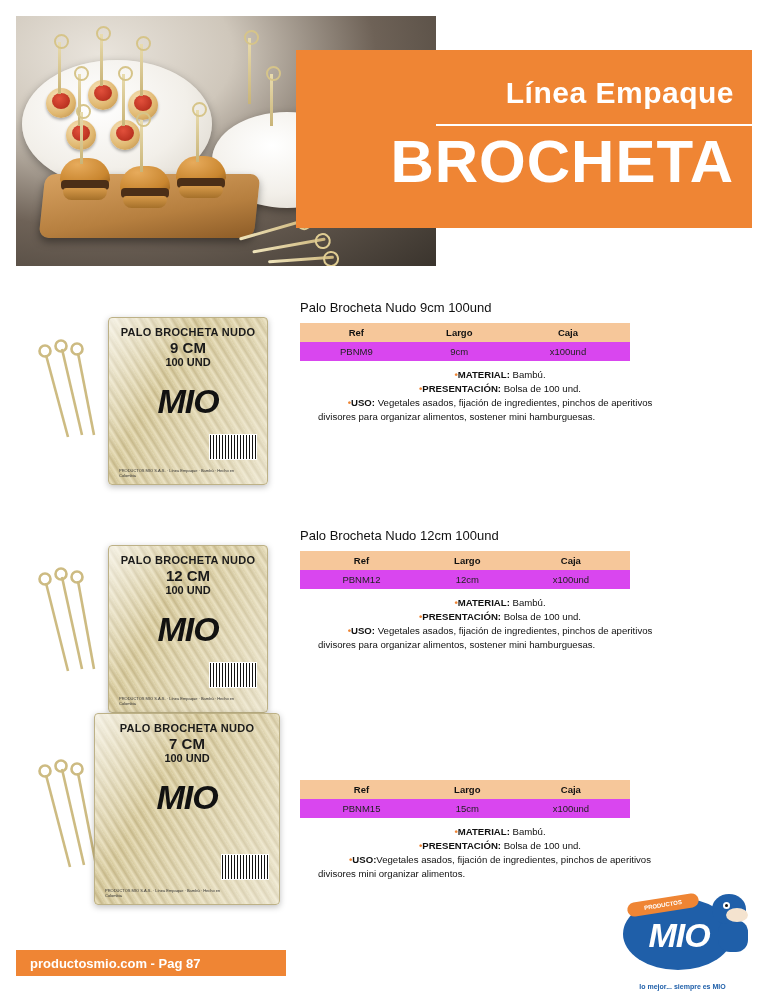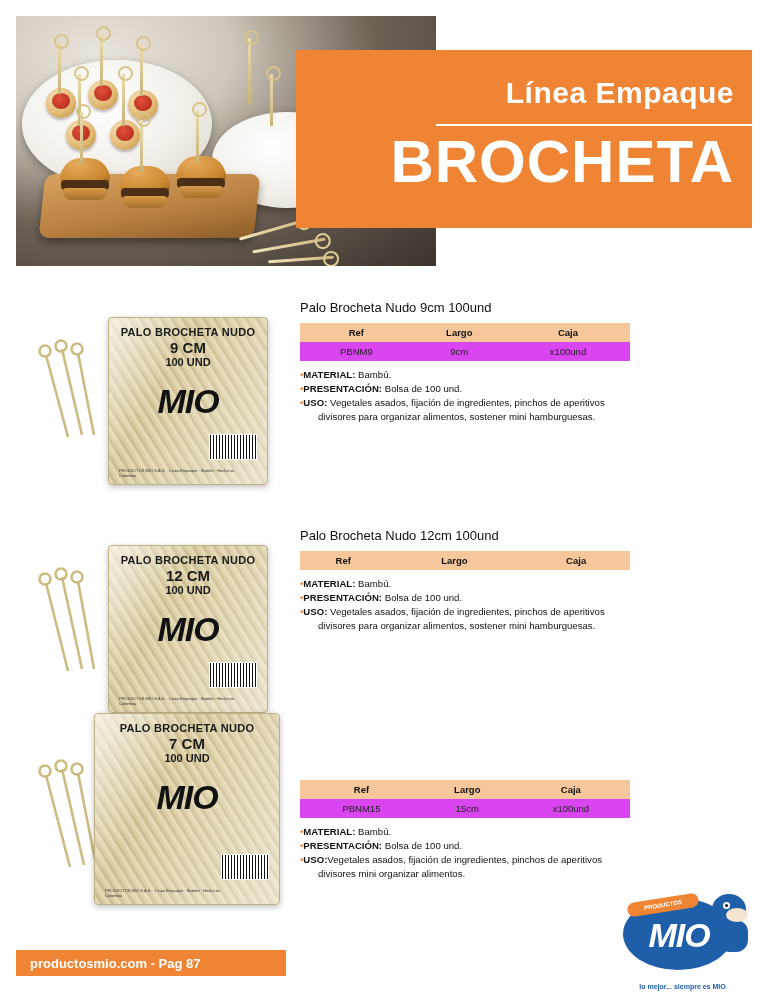--- a/index.html
+++ b/index.html
@@ -254,21 +254,21 @@
     text-align: center;
     color: #222;
   }
   .bullets {
     margin-top: 7px;
     font-size: 9.6px;
     color: #111;
     line-height: 1.45;
     width: 400px;
   }
-  .bullets .row { display: block; }
+  .bullets .row { display: block; text-align: center; }
   .bullets b { font-weight: bold; }
   .bullets .dot { color: #ef8534; font-weight: bold; }
   .bullets .cont { display: block; padding-left: 18px; }
 
   
   .footer-bar {
     position: absolute;
     left: 16px; bottom: 24px;
     width: 270px; height: 26px;
     background: #ef8534;
@@ -497,20 +497,25 @@
 
     <div class="prod-info">
       <div class="prod-title">Palo Brocheta Nudo 12cm 100und</div>
       <table class="spec">
         <tbody>
             <tr>
           <th>Ref</th>
           <th>Largo</th>
           <th>Caja</th>
         </tr>
+        <tr>
+          <td>PBNM12</td>
+          <td>12cm</td>
+          <td>x100und</td>
+        </tr>
       </tbody>
         </table>
       <div class="bullets">
         <span class="row"><span class="dot">•</span><b>MATERIAL:</b> <span>Bambú.</span></span>
         <span class="row"><span class="dot">•</span><b>PRESENTACIÓN:</b> <span>Bolsa de 100 und.</span></span>
         <span class="row"><span class="dot">•</span><b>USO:</b> <span>Vegetales asados, fijación de ingredientes, pinchos de aperitivos</span></span>
         <span class="cont">divisores para organizar alimentos, sostener mini hamburguesas.</span>
       </div>
     </div>
   </div>

